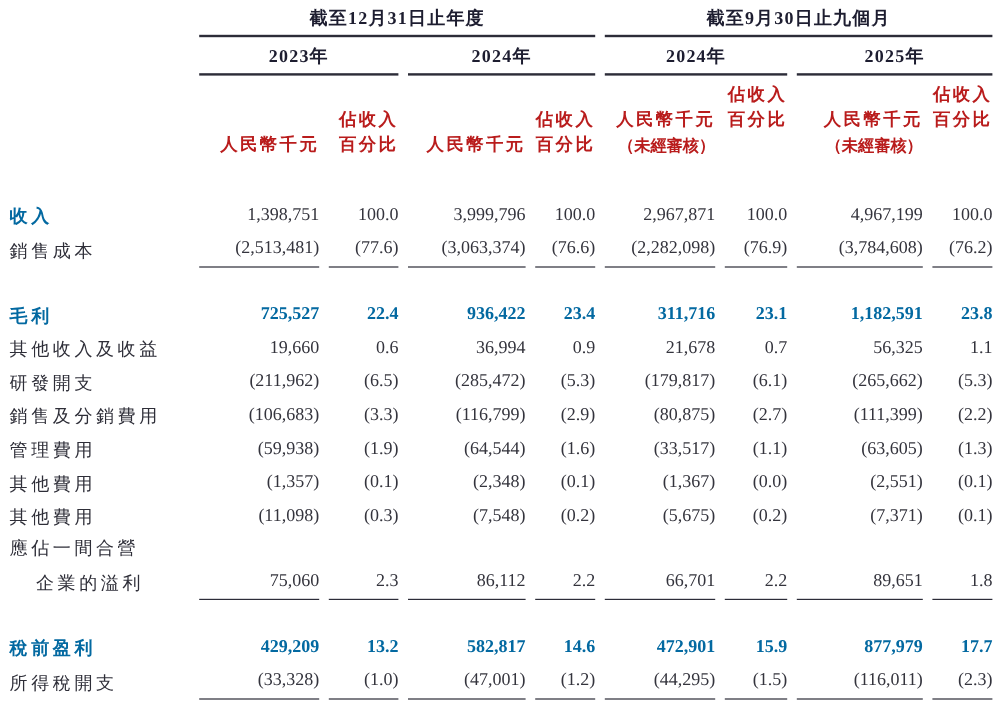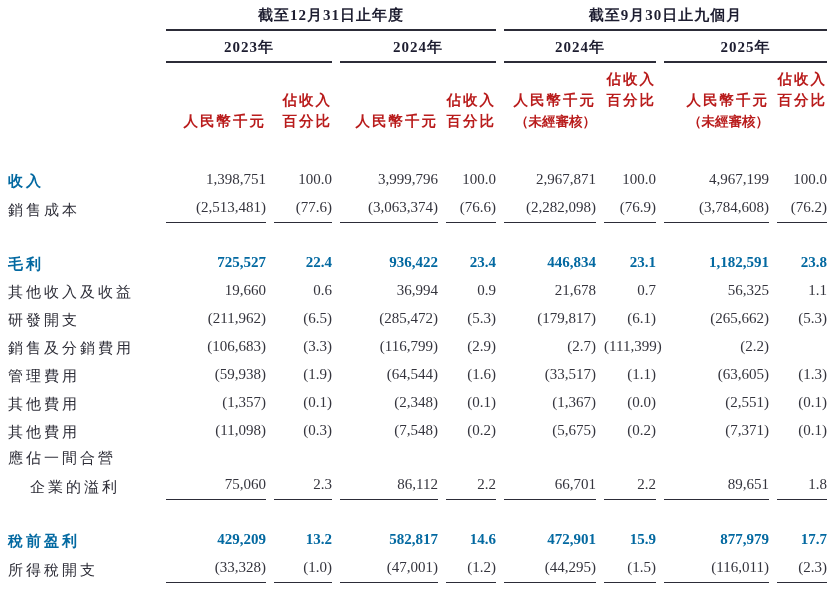--- a/index.html
+++ b/index.html
@@ -108,21 +108,21 @@
         <div class="cell num">(3,784,608)</div>
         <div class="cell num">(76.2)</div>
       </div>
       <div class="spacer"></div>
       <div class="grid row">
         <div class="cell lbl b">毛利</div>
         <div class="cell num b">725,527</div>
         <div class="cell num b">22.4</div>
         <div class="cell num b">936,422</div>
         <div class="cell num b">23.4</div>
-        <div class="cell num b">446,834</div>
+        <div class="cell num b">311,716</div>
         <div class="cell num b">23.1</div>
         <div class="cell num b">1,182,591</div>
         <div class="cell num b">23.8</div>
       </div>
       <div class="grid row">
         <div class="cell lbl">其他收入及收益</div>
         <div class="cell num">19,660</div>
         <div class="cell num">0.6</div>
         <div class="cell num">36,994</div>
         <div class="cell num">0.9</div>
@@ -141,20 +141,21 @@
         <div class="cell num">(6.1)</div>
         <div class="cell num">(265,662)</div>
         <div class="cell num">(5.3)</div>
       </div>
       <div class="grid row">
         <div class="cell lbl">銷售及分銷費用</div>
         <div class="cell num">(106,683)</div>
         <div class="cell num">(3.3)</div>
         <div class="cell num">(116,799)</div>
         <div class="cell num">(2.9)</div>
+        <div class="cell num">(80,875)</div>
         <div class="cell num">(2.7)</div>
         <div class="cell num">(111,399)</div>
         <div class="cell num">(2.2)</div>
       </div>
       <div class="grid row">
         <div class="cell lbl">管理費用</div>
         <div class="cell num">(59,938)</div>
         <div class="cell num">(1.9)</div>
         <div class="cell num">(64,544)</div>
         <div class="cell num">(1.6)</div>

